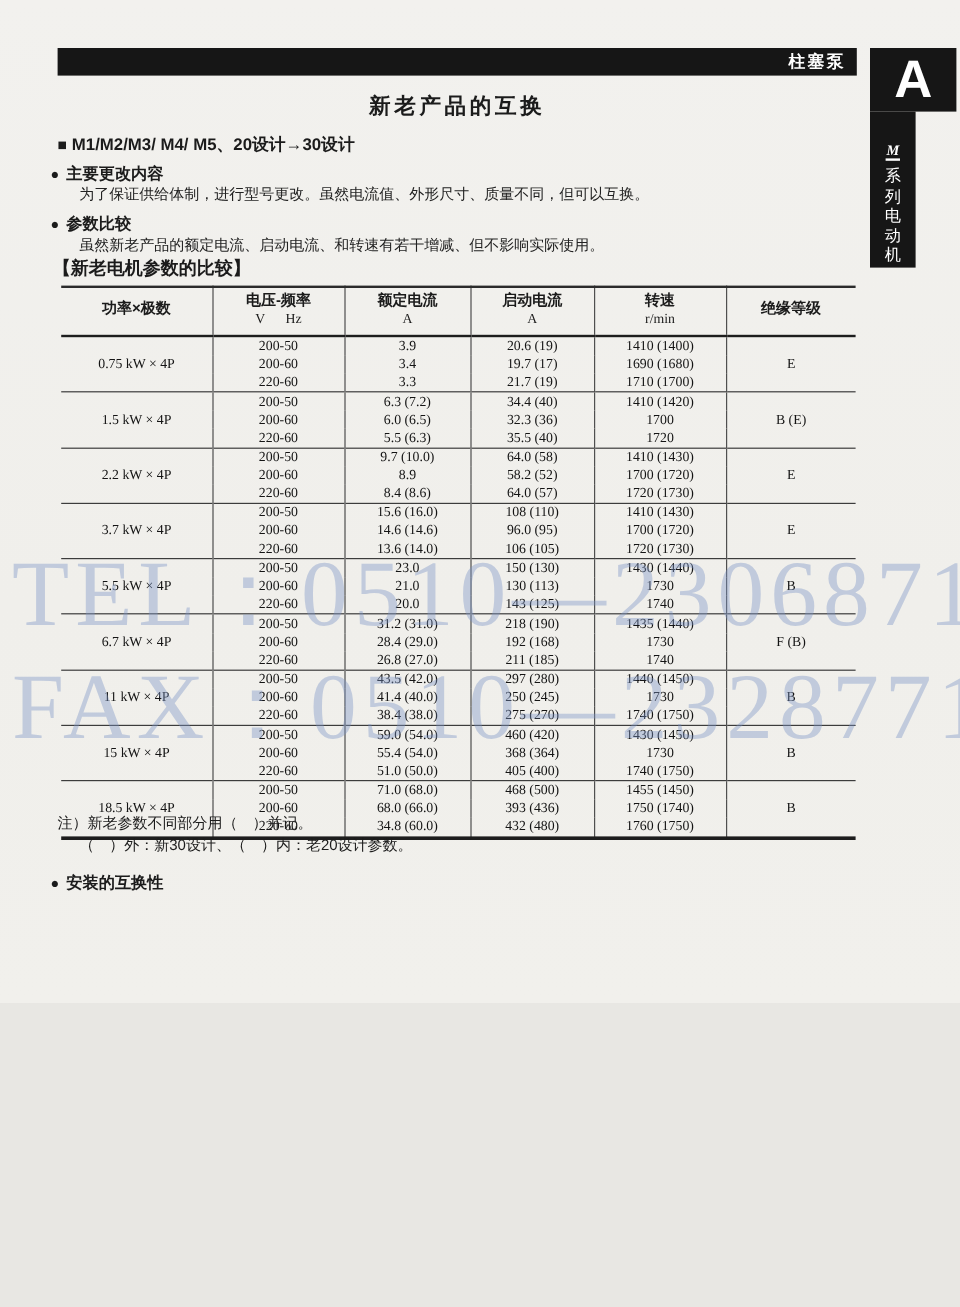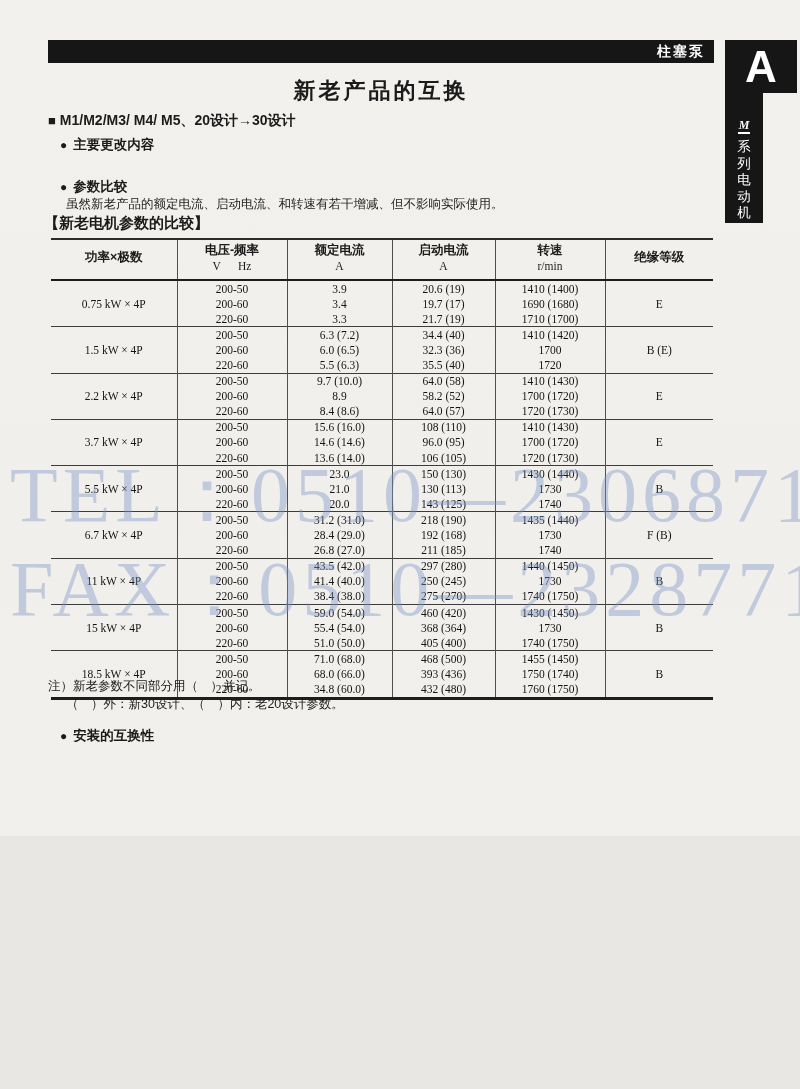--- a/index.html
+++ b/index.html
@@ -17,24 +17,24 @@
     display:flex; align-items:center; justify-content:center; }
   .tab-a span { color:#fff; font-weight:bold; font-size:44px; line-height:1; }
   .series-strip { position:absolute; left:725px; top:93px; width:38px; height:130px; background:#161616;
     display:flex; flex-direction:column; align-items:center; padding-top:26px; box-sizing:border-box; }
   .logo-m { font-family:"Liberation Serif",serif; font-style:italic; font-weight:bold; line-height:1; display:inline-block; }
   .logo-m.white { color:#fff; font-size:12px; border-bottom:2px solid #fff; padding:0 1px 1px 1px; margin-bottom:5px; }
   .logo-m.dark { color:#161616; font-size:14px; border-bottom:2.5px solid #161616; padding:0 1px 1px 1px; }
   .vchars div { color:#fff; font-size:13.5px; line-height:16.5px; text-align:center; }
   
   .title { position:absolute; left:48px; top:76px; width:666px; margin:0; text-align:center;
-    font-size:22px; font-weight:bold; letter-spacing:3px; }
+    font-size:18px; font-weight:bold; letter-spacing:3px; }
   .models { position:absolute; left:48px; top:112px; font-weight:bold; font-size:14px; }
   .models .sq { margin-right:4px; font-size:13px; }
-  .bullet-head { position:absolute; left:60px; font-weight:bold; font-size:13.5px; }
+  .bullet-head { position:absolute; left:42px; font-weight:bold; font-size:13.5px; }
   .bullet-head .rd { margin-right:6px; font-size:12px; }
   .bullet-body { position:absolute; left:66px; font-size:12.5px; color:#222; }
   .tbl-title { position:absolute; left:44px; top:214px; font-weight:bold; font-size:15px; }
   
   table.params { position:absolute; left:51px; top:238px; width:662px; border-collapse:collapse;
     border-top:2px solid #2b2b2b; border-bottom:3px solid #1d1d1d; table-layout:fixed; }
   table.params th { border-bottom:2.5px solid #1d1d1d; padding:2px 0 7px 0; font-size:12.5px; font-weight:bold; vertical-align:middle; }
   table.params th .l2 { font-family:"Liberation Serif",serif; font-weight:normal; font-size:11.5px; margin-top:1px; white-space:pre; }
   table.params td { height:15.1px; padding:0; text-align:center; vertical-align:middle;
     font-family:"Liberation Serif",serif; font-size:11.5px; color:#141414; white-space:nowrap; }
@@ -90,20 +90,21 @@
 
   <h1 class="title">新老产品的互换</h1>
 
   <div class="models">
     <span class="sq">■</span><span>M1/M2/M3/ M4/ M5、20设计→30设计</span>
   </div>
 
   <div class="bullet-head" style="top:136px">
     <span class="rd">●</span><span>主要更改内容</span>
   </div>
+  <div class="bullet-body" style="top:154px">为了保证供给体制，进行型号更改。虽然电流值、外形尺寸、质量不同，但可以互换。</div>
 
   <div class="bullet-head" style="top:178px">
     <span class="rd">●</span><span>参数比较</span>
   </div>
   <div class="bullet-body" style="top:196px">虽然新老产品的额定电流、启动电流、和转速有若干增减、但不影响实际使用。</div>
 
   <div class="tbl-title">【新老电机参数的比较】</div>
 
   <table class="params">
     <colgroup>

